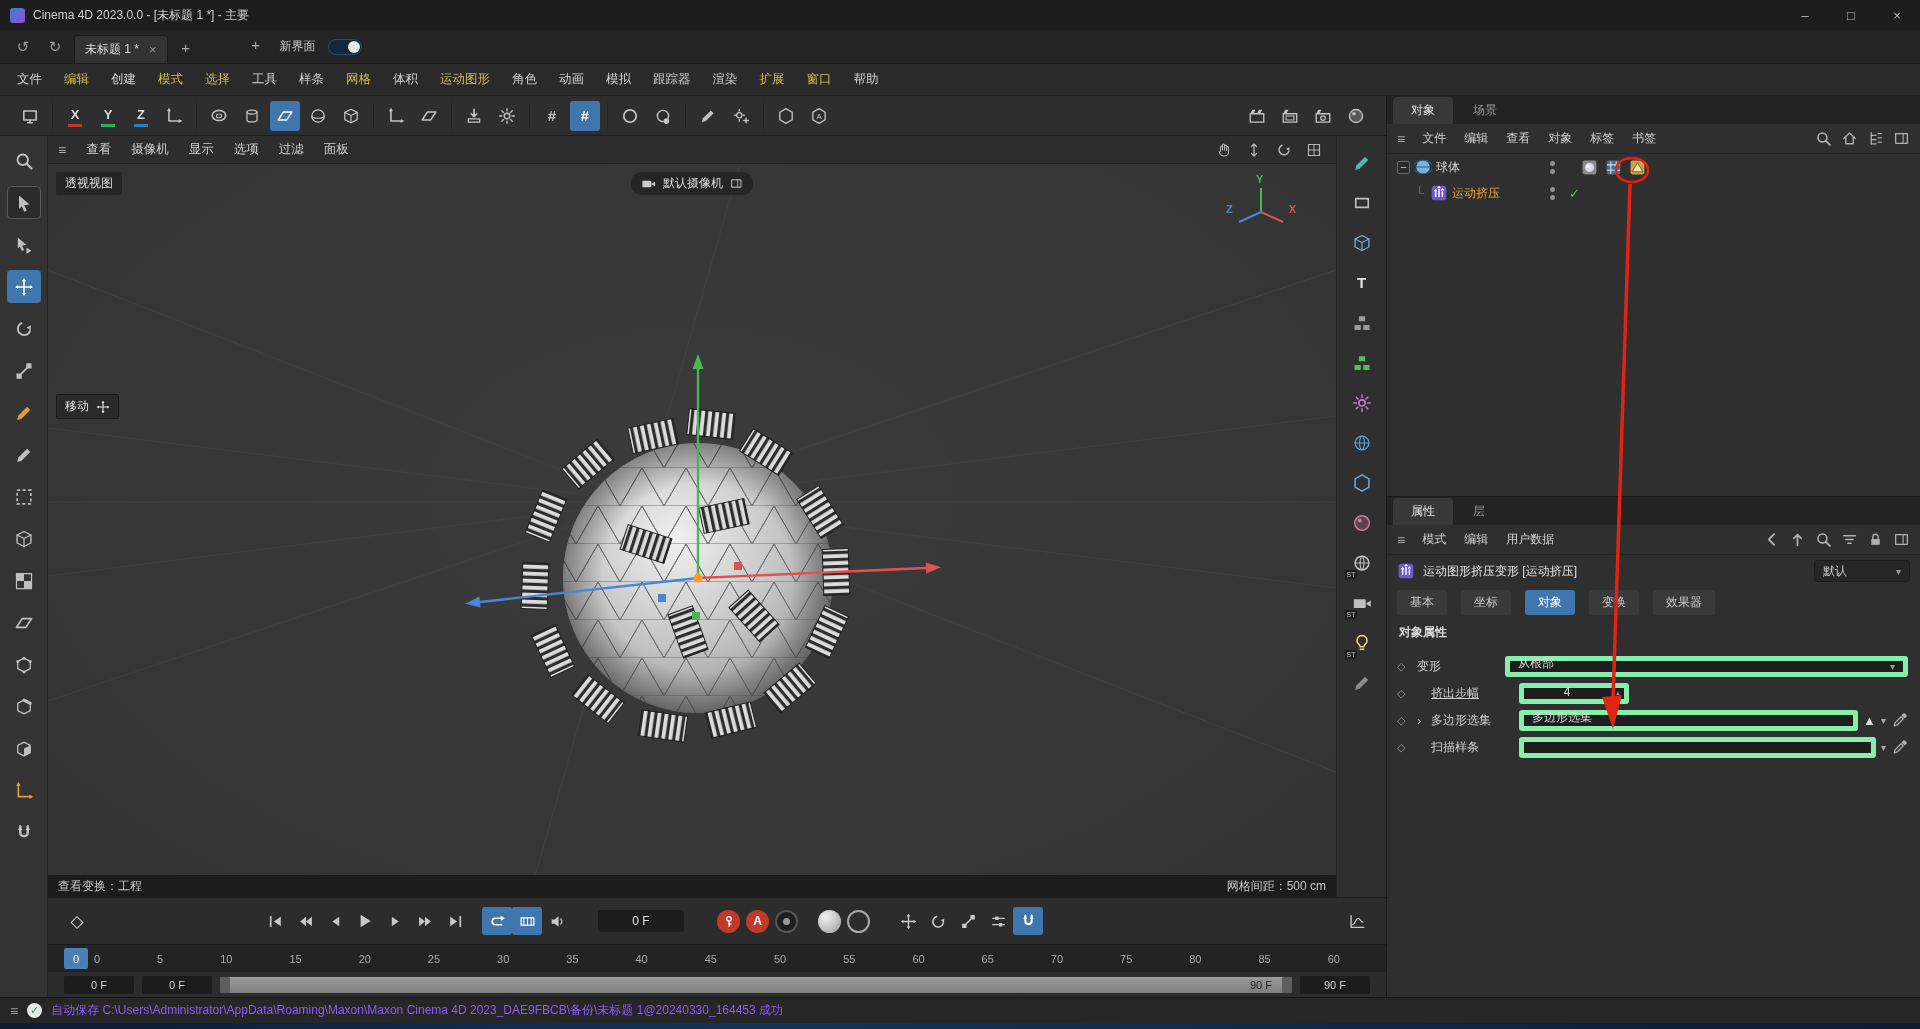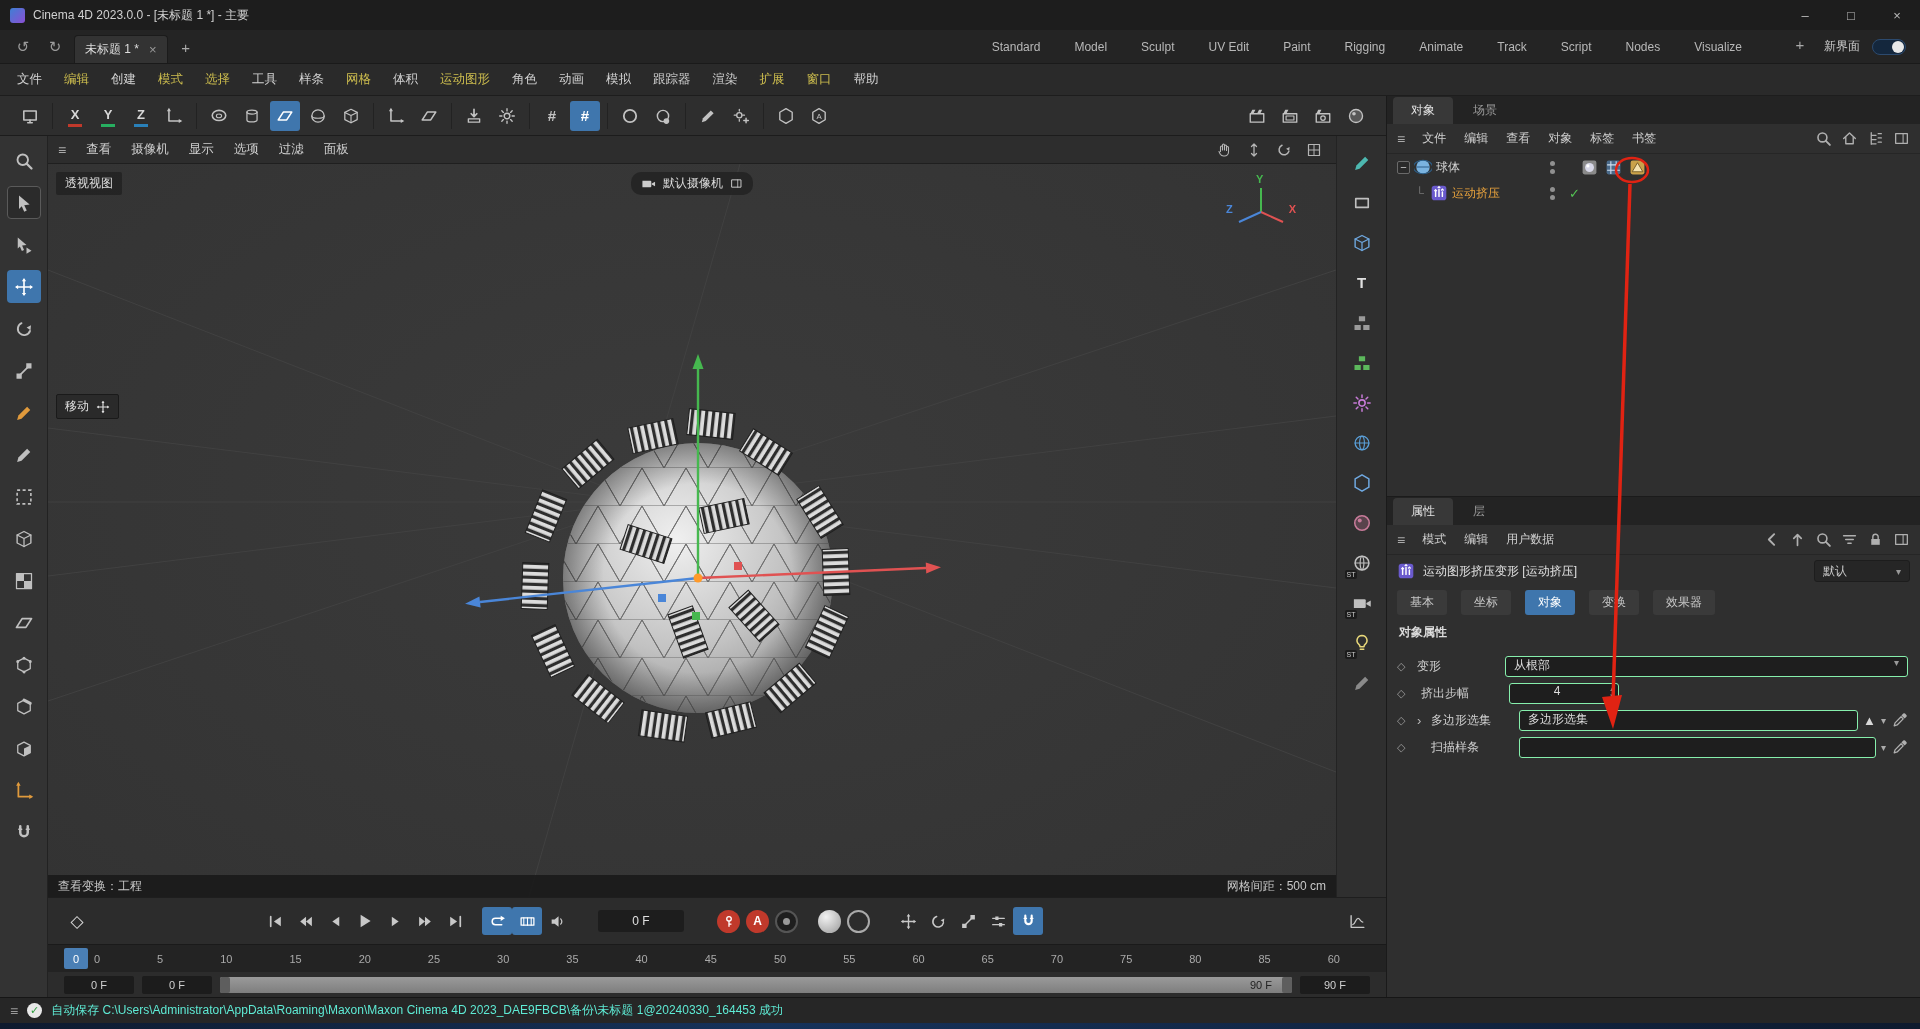--- a/index.html
+++ b/index.html
@@ -125,33 +125,33 @@
 .preset-dd .arr{margin-left:auto;color:#999;font-size:10px}
 .section-tabs{height:30px;display:flex;align-items:center;padding:0 10px;gap:14px;flex:none}
 .sec-tab{padding:4px 13px;background:#3a3a3a;border-radius:3px;color:#c8c8c8}
 .sec-tab.active{background:#3f76ad;color:#fff}
 .group-title{height:30px;display:flex;align-items:center;padding:0 12px;color:#dcdcdc;font-weight:bold;flex:none}
 .attr-row{height:27px;display:flex;align-items:center;padding:0 12px 0 10px}
 .key-dot{width:20px;color:#9a9a9a;font-size:11px;flex:none}
 .param-expander{color:#bbb;width:14px;font-size:13px;flex:none}
 .param-label{width:88px;color:#cfcfcf;flex:none;white-space:nowrap}
 .param-fields{flex:1;display:flex;align-items:center;gap:5px;min-width:0}
-.fld{height:21px;background:#1e1e1e;border:1px solid #86efac;border-radius:3px;display:flex;align-items:flex-start;color:#dcdcdc}
+.fld{height:21px;background:#1e1e1e;border:5px solid #86efac;border-radius:3px;display:flex;align-items:flex-end;color:#dcdcdc}
 .fld.dropdown,.fld.selbox{flex:1;padding:0 8px}
 .fld .arr{margin-left:auto;color:#999;font-size:10px}
 .fld.number{width:110px;justify-content:center;position:relative;padding-right:14px}
 .spin{position:absolute;right:3px;top:2px;display:flex;flex-direction:column;line-height:7px}
 .spin span{font-size:6px;color:#999}
 .tri-ic{color:#d8d8d8;font-size:13px}
 .small-arr{color:#aaa;font-size:10px}
 .attr-rest{flex:1}
 
 .statusbar{height:26px;background:#262626;border-top:1px solid #161616;display:flex;align-items:center;gap:9px;padding:0 10px;flex:none}
 .status-check{width:15px;height:15px;border-radius:50%;background:#e8e8e8;color:#2e9e3e;display:flex;align-items:center;justify-content:center;font-size:11px;font-weight:bold;flex:none}
-.status-text{color:#5eead4}
+.status-text{color:#8b5cf6}
 .bottom-strip{height:6px;background:linear-gradient(90deg,#0e1a2e,#16325a 40%,#0e1a2e);flex:none}
 .annotation{position:absolute;inset:0;width:100%;height:100%;pointer-events:none;z-index:60}
 </style>
 </head>
 <body>
 
 <div class="app">
 
   <div class="titlebar">
     <span class="logo"></span>
@@ -164,33 +164,20 @@
   </div>
 
   <div class="tabbar">
     <span class="hist-btn">↺</span>
     <span class="hist-btn">↻</span>
     <div class="doc-tab">
       <span>未标题 1 *</span>
       <span class="tab-close">×</span>
     </div>
     <span class="add-tab">+</span>
-    <div class="layouts" id="layouts">
-        <span class="layout-item">Standard</span>
-        <span class="layout-item">Model</span>
-        <span class="layout-item">Sculpt</span>
-        <span class="layout-item">UV Edit</span>
-        <span class="layout-item">Paint</span>
-        <span class="layout-item">Rigging</span>
-        <span class="layout-item">Animate</span>
-        <span class="layout-item">Track</span>
-        <span class="layout-item">Script</span>
-        <span class="layout-item">Nodes</span>
-        <span class="layout-item">Visualize</span>
-      </div>
     <div class="tab-right">
       <span class="add-tab">+</span>
       <span>新界面</span>
       <span class="toggle">
           <span class="knob"></span>
         </span>
     </div>
   </div>
 
   <div class="menubar" id="menubar">
@@ -1227,21 +1214,21 @@
               <span class="param-label" style="">变形</span>
               <div class="param-fields">
                 <div class="fld dropdown">
                   <span>从根部</span>
                   <span class="arr">▾</span>
                 </div>
               </div>
             </div>
             <div class="attr-row">
               <span class="key-dot">◇</span>
-              <span class="param-label" style="margin-left: 4px;">挤出步幅</span>
+              <span class="param-label" style="margin-left: 14px; text-decoration: underline;">挤出步幅</span>
               <div class="param-fields">
                 <div class="fld number">
                   <span>4</span>
                   <span class="spin">
                     <span>▲</span>
                     <span>▼</span>
                   </span>
                 </div>
               </div>
             </div>

